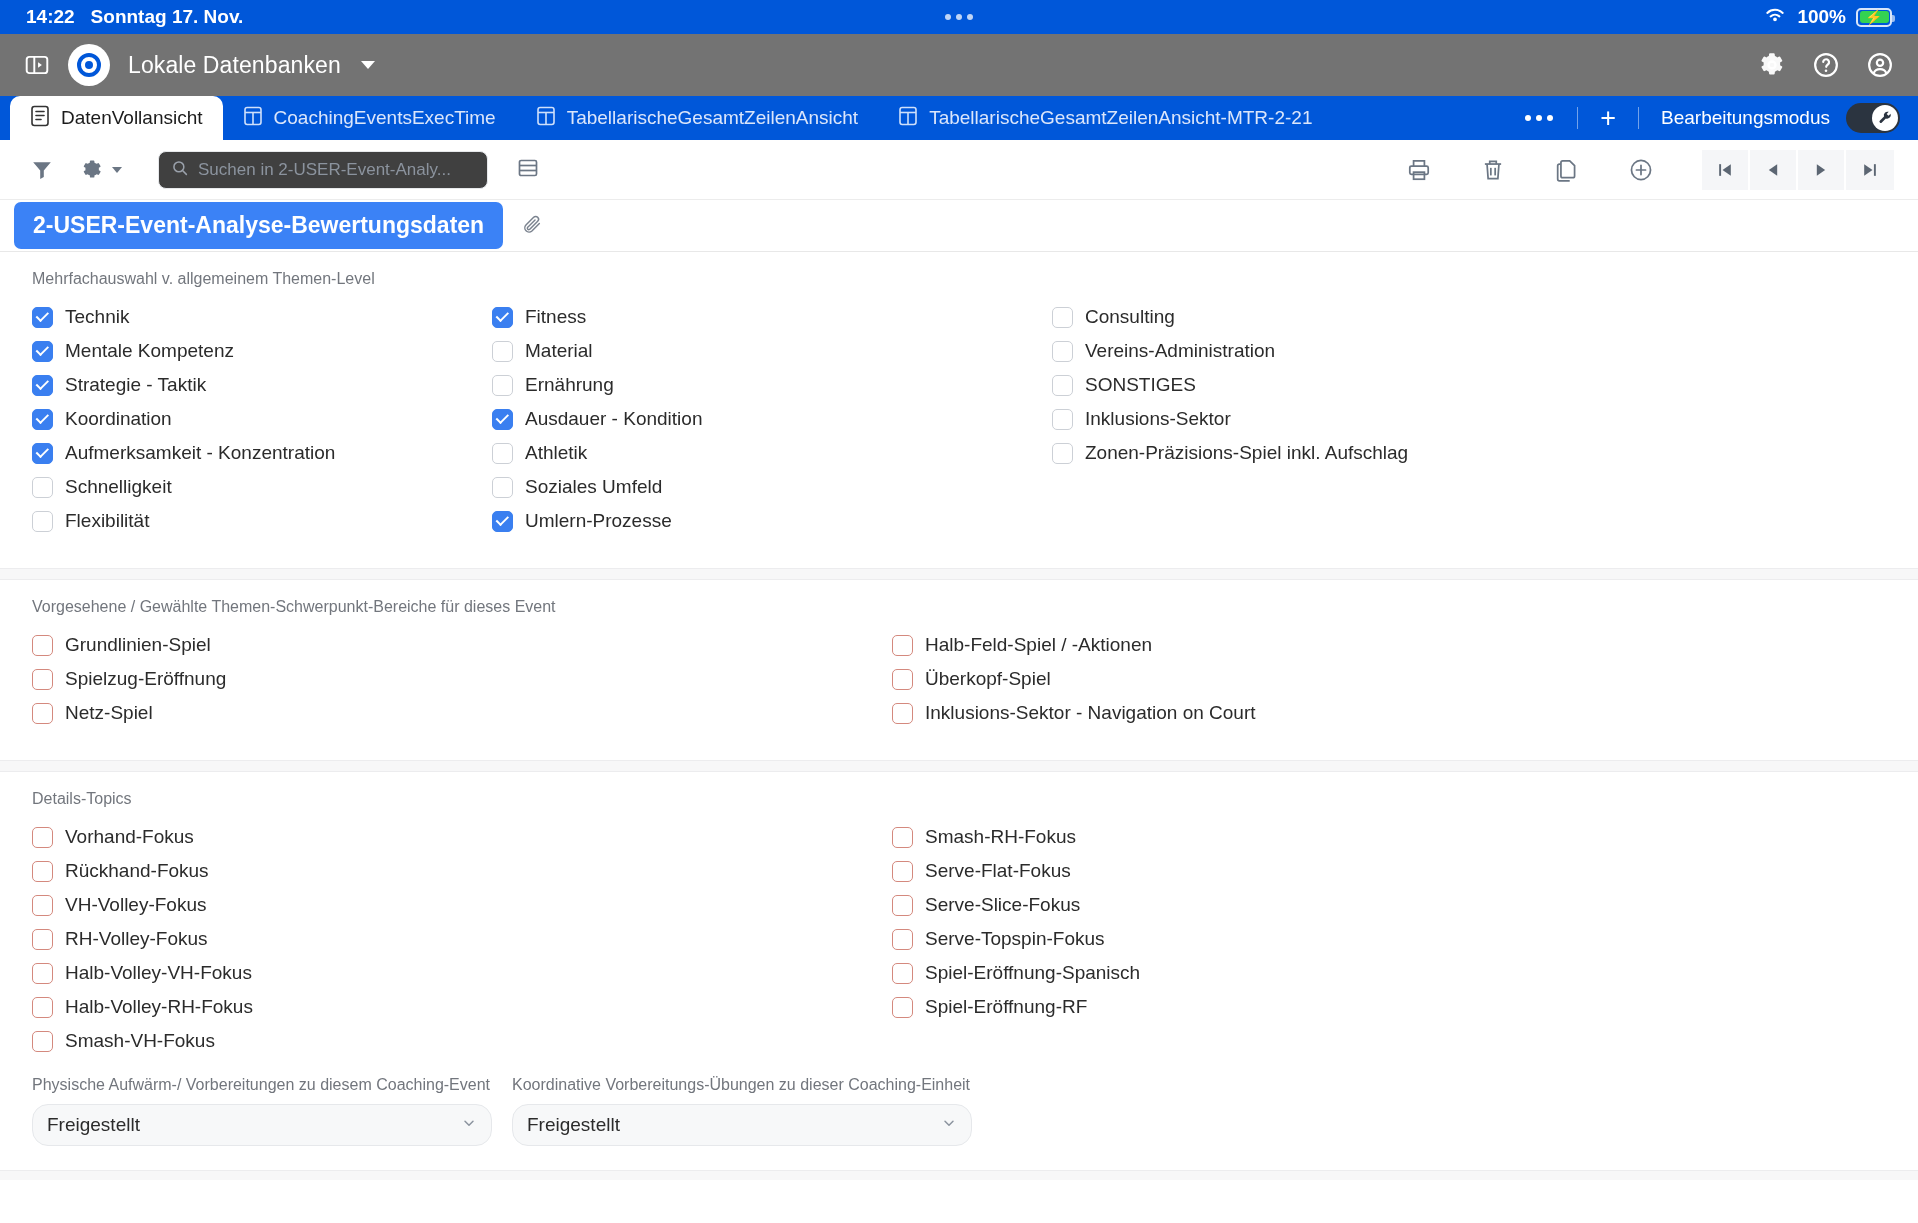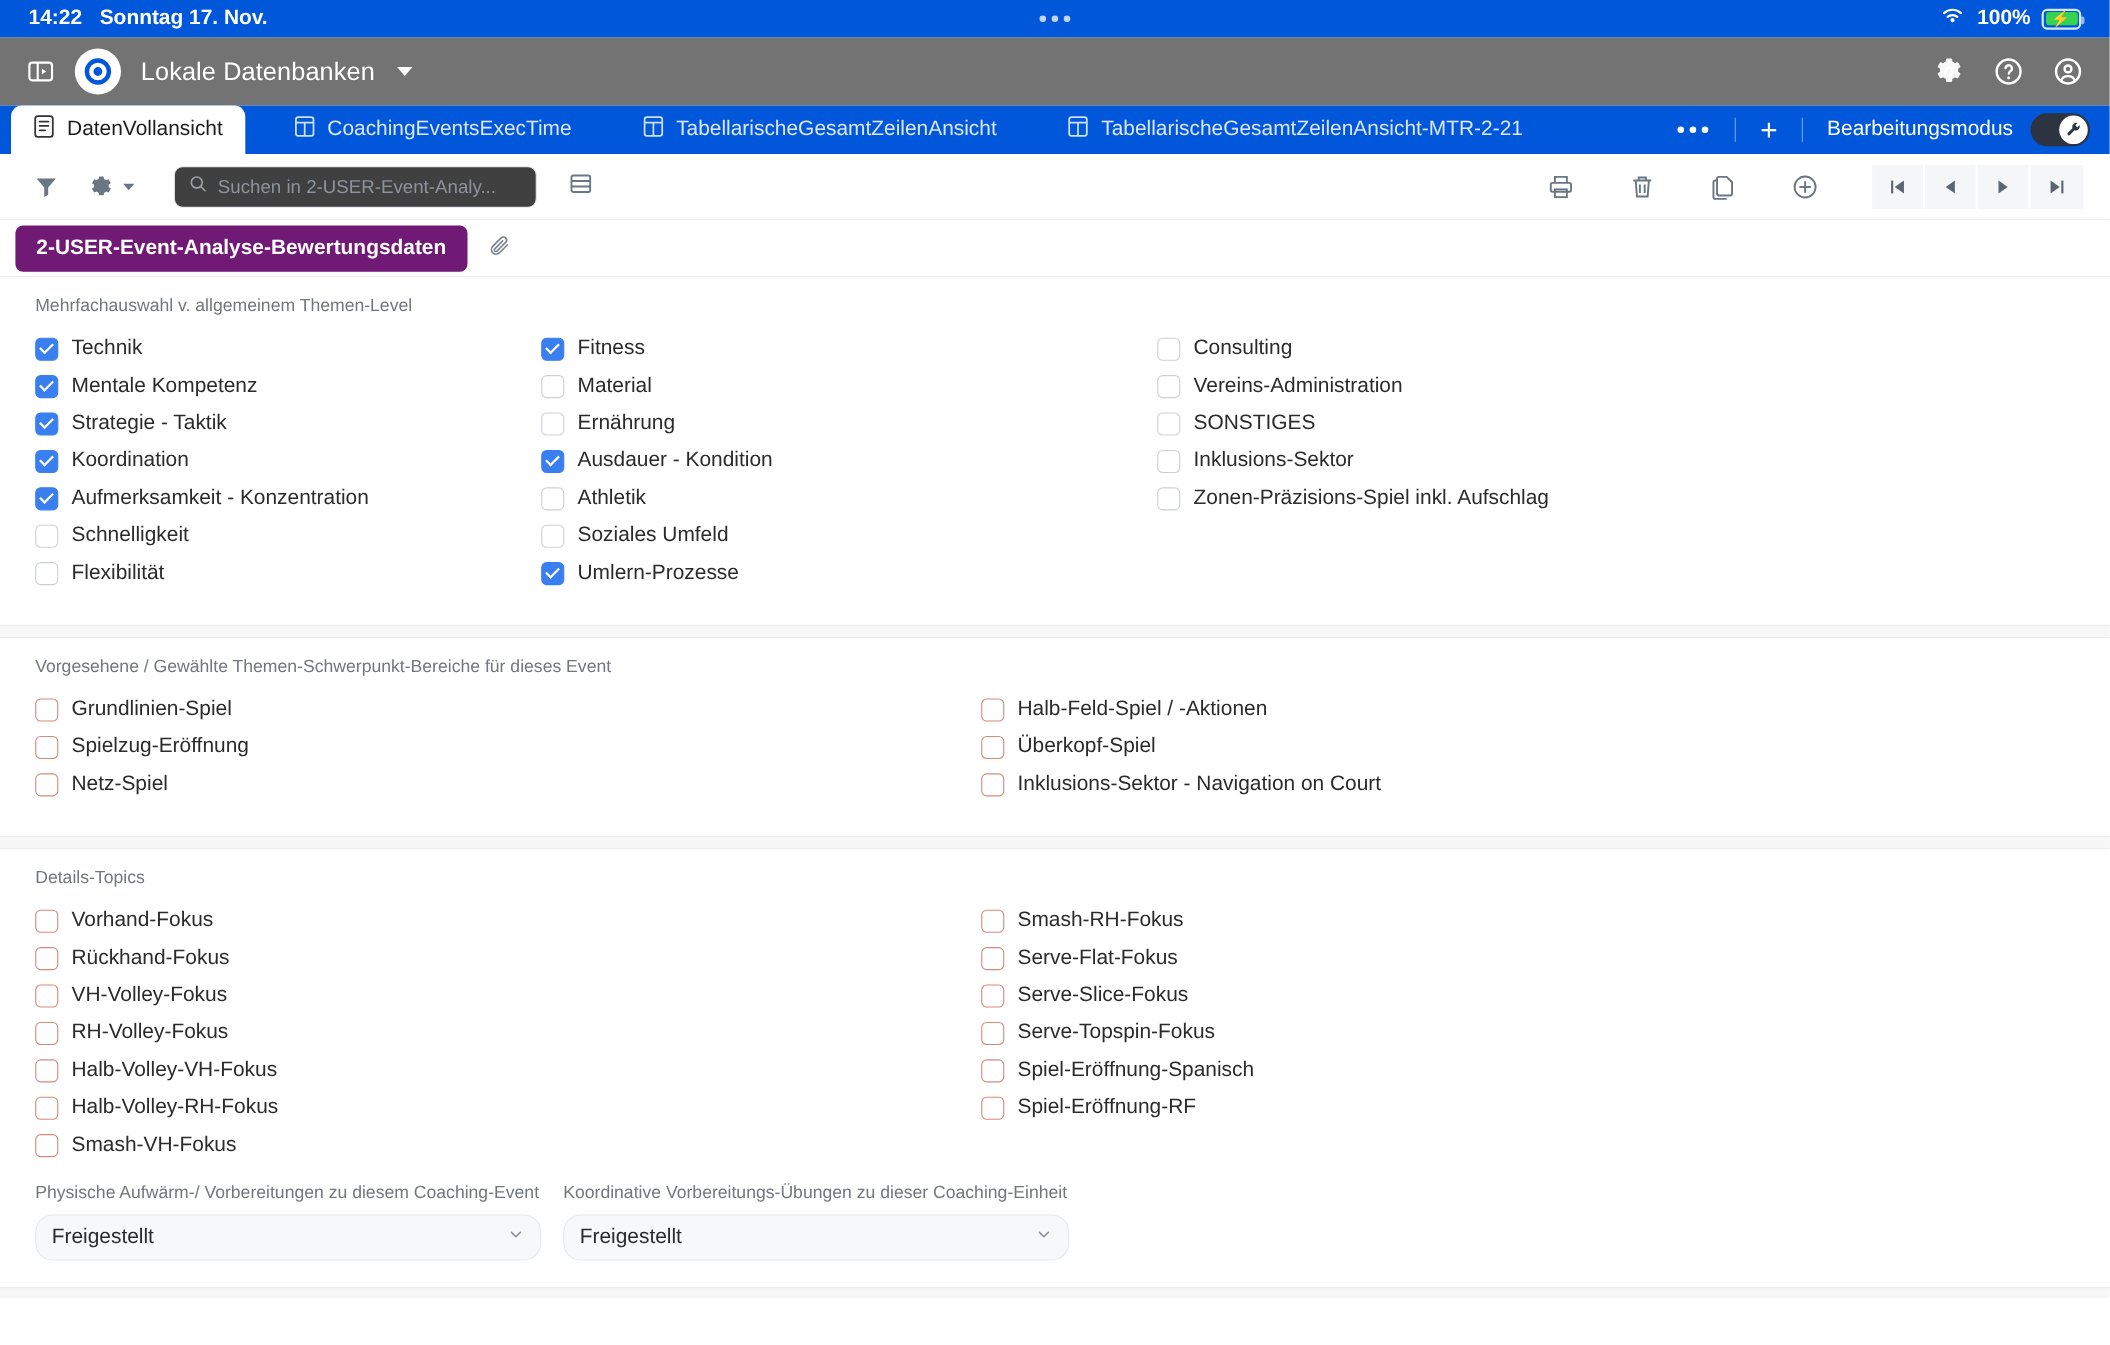--- a/index.html
+++ b/index.html
@@ -126,21 +126,20 @@
   .header-right { margin-left: auto; display: flex; align-items: center; gap: 26px; }
 
   
   .tab-bar {
     height: 44px;
     background: #0057d9;
     display: flex;
     align-items: flex-end;
     padding-left: 10px;
     position: relative;
-    gap: 24px;
   }
   .tab {
     height: 44px;
     display: flex;
     align-items: center;
     gap: 11px;
     padding: 0 20px;
     font-size: 19px;
     color: #dbe6fb;
     border-radius: 10px 10px 0 0;
@@ -239,23 +238,23 @@
   .record-bar {
     height: 52px;
     display: flex;
     align-items: center;
     padding-left: 14px;
     gap: 18px;
     background: #ffffff;
     border-bottom: 1px solid #e8e8e8;
   }
   .record-chip {
-    background: #701a75;
+    background: #3b82f6;
     color: #ffffff;
-    font-size: 19px;
+    font-size: 23px;
     font-weight: bold;
     border-radius: 7px;
     padding: 10px 19px;
     white-space: nowrap;
   }
   .clip-icon { color: #7a828e; }
 
   
   .form-body { background: #ffffff; }
   .section { padding: 0 0 0 0; }

